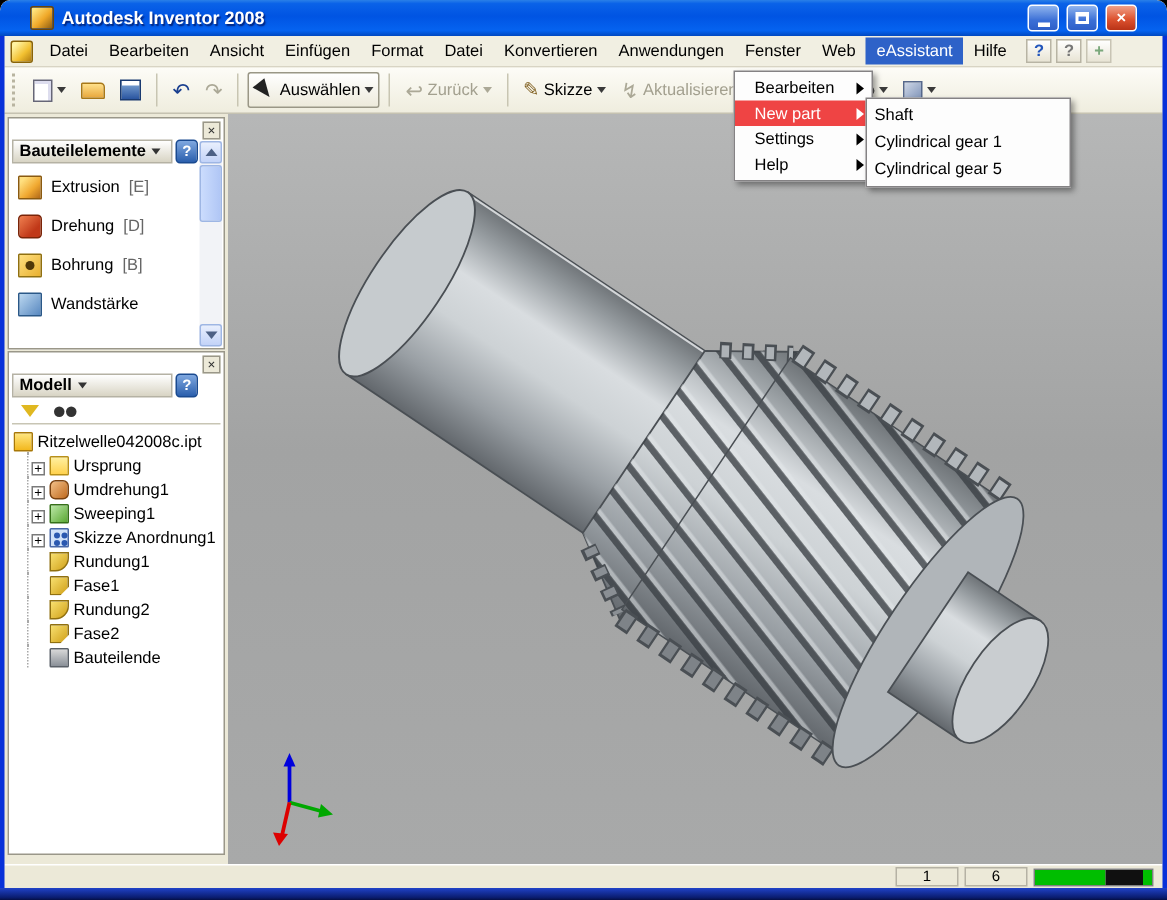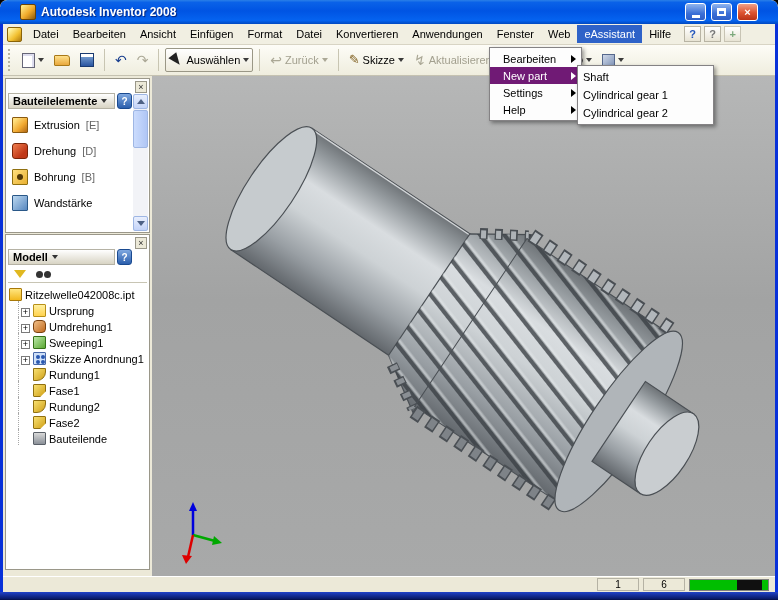--- a/index.html
+++ b/index.html
@@ -127,21 +127,21 @@
   #capmeter .seg2{width:26px;background:#101010}
   #capmeter .seg3{width:6px;background:#00BE00}
 
   
   .popup{position:absolute;background:#FDFDFD;border:1px solid #848284;box-shadow:2px 2px 4px rgba(0,0,0,.4);z-index:200;padding:2px 0}
   #menu-eassistant{left:489px;top:47px;width:93px}
   #menu-newpart{left:577px;top:65px;width:137px;z-index:201}
   .pmi{height:17px;display:flex;align-items:center;padding:0 6px 0 13px;position:relative;cursor:default}
   #menu-newpart .pmi{height:18px;padding-left:5px}
   .pmi .sub{position:absolute;right:5px;width:0;height:0;border-top:4px solid transparent;border-bottom:4px solid transparent;border-left:5px solid #000}
-  .pmi.hl-blue{background:#701a75;color:#fff}
+  .pmi.hl-blue{background:#ef4444;color:#fff}
   .pmi.hl-blue .sub{border-left-color:#fff}
   .pmi.hl-gray{background:#ADADAD}
 </style>
 </head>
 <body>
 
 <div id="window">
 
   <div id="titlebar">
     <span class="appicon"></span>
@@ -428,20 +428,20 @@
   </div>
 
   <div class="popup" id="menu-newpart">
     <div class="pmi">
       <span>Shaft</span>
     </div>
     <div class="pmi">
       <span>Cylindrical gear 1</span>
     </div>
     <div class="pmi">
-      <span>Cylindrical gear 2</span>
+      <span>Cylindrical gear 5</span>
     </div>
   </div>
 
   <div class="winborder" id="wb-left"></div>
   <div class="winborder" id="wb-right"></div>
   <div class="winborder" id="wb-bottom"></div>
 </div>
 
 </body></html>

